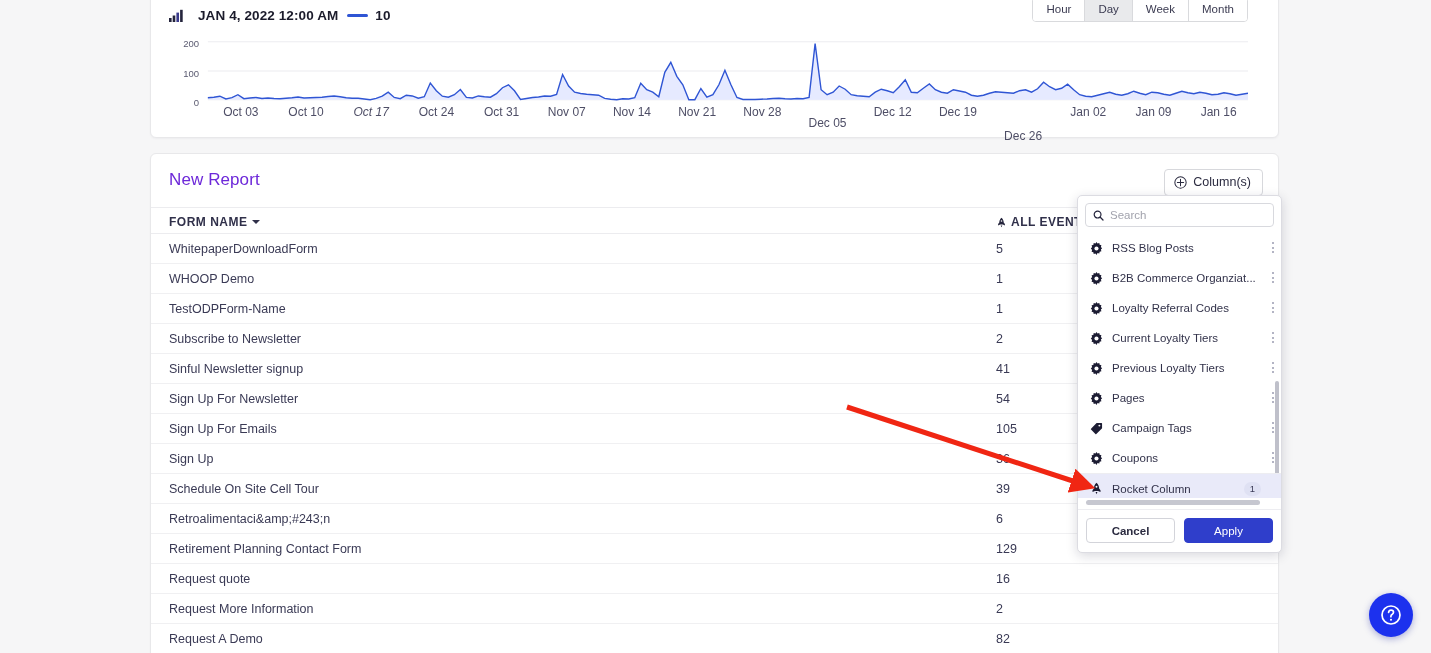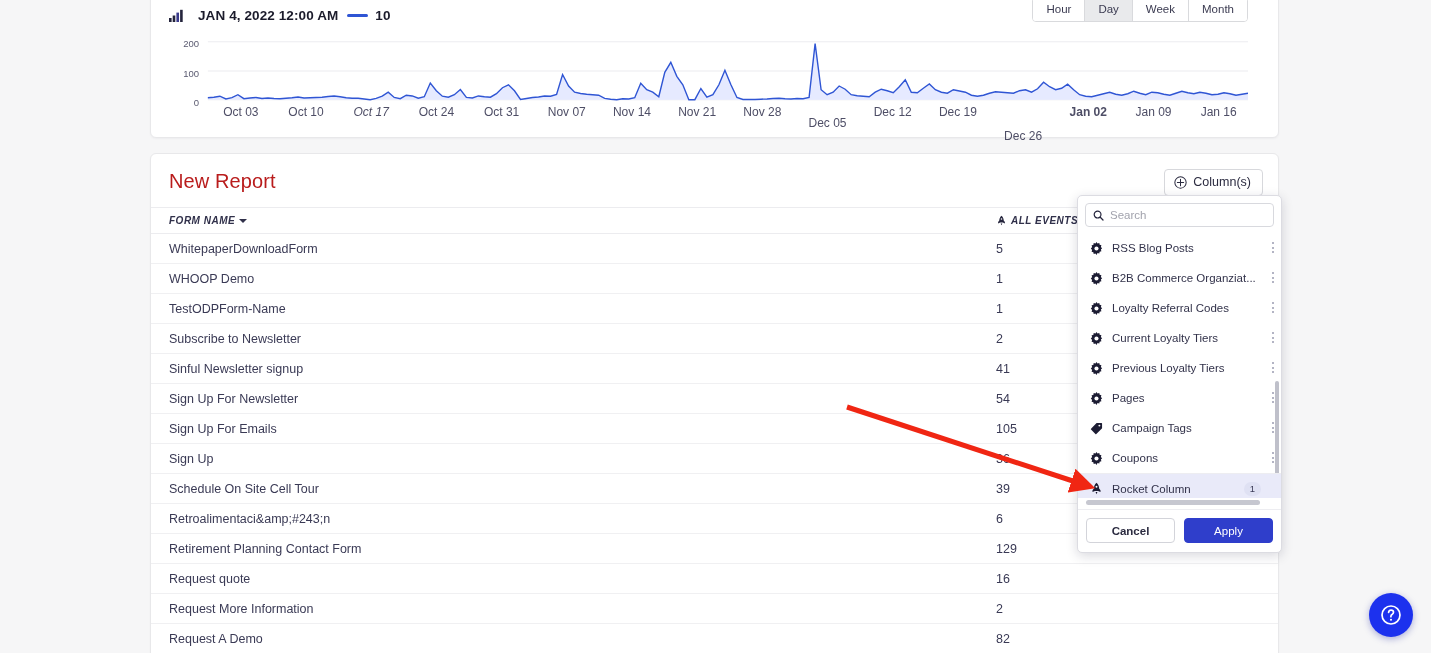--- a/index.html
+++ b/index.html
@@ -58,41 +58,40 @@
   .xlab {
     position: absolute; font-size: 12px; color: #4e4e66;
     transform: translateX(-50%); white-space: nowrap;
   }
 
   
   #report-card { left: 150px; top: 153px; width: 1129px; height: 520px; overflow: hidden; }
   .report-head { height: 53px; position: relative; }
   .report-title {
     position: absolute; left: 18px; top: 16px;
-    font-size: 20px; color: #b91c1c; font-weight: 400; letter-spacing: .1px;
+    font-size: 17px; color: #6d28d9; font-weight: 400; letter-spacing: .1px;
   }
   .col-btn {
     position: absolute; right: 15px; top: 15px;
     display: flex; align-items: center; gap: 6px;
     border: 1px solid #d7d8dc; border-radius: 4px; background: #fff;
     padding: 5px 11px 6px 9px; font-size: 12.5px; color: #2b2b40; cursor: pointer;
   }
   .plus-icon { width: 13px; height: 13px; display: block; }
 
   .thead {
     position: relative; height: 27px;
     border-top: 1px solid #ececef; border-bottom: 1px solid #ececef;
     background: #fff;
   }
   .th {
     position: absolute; top: 7px;
-    font-size: 10px; font-weight: 700; color: #30304a;
+    font-size: 12px; font-weight: 700; color: #30304a;
     letter-spacing: .5px; display: flex; align-items: center; gap: 4px;
     cursor: pointer;
-    font-style: italic;
   }
   .th-form { left: 18px; }
   .th-events { left: 845px; }
   .caret-dn { width: 0; height: 0; border-left: 4px solid transparent; border-right: 4px solid transparent; border-top: 4px solid #30304a; display:inline-block; }
   .sortarrows { display: inline-block; width: 7px; height: 11px; }
   .rocket-mini { width: 11px; height: 11px; display:block; }
 
   .row {
     position: relative; height: 30px; border-bottom: 1px solid #f0f0f2;
   }
@@ -230,21 +229,21 @@
           <div class="xlab" style="left: 22.188%;">Oct 24</div>
           <div class="xlab" style="left: 28.438%;">Oct 31</div>
           <div class="xlab" style="left: 34.688%;">Nov 07</div>
           <div class="xlab" style="left: 40.938%;">Nov 14</div>
           <div class="xlab" style="left: 47.188%;">Nov 21</div>
           <div class="xlab" style="left: 53.438%;">Nov 28</div>
           <div class="xlab" style="left: 59.688%; margin-top: 11px;">Dec 05</div>
           <div class="xlab" style="left: 65.938%;">Dec 12</div>
           <div class="xlab" style="left: 72.188%;">Dec 19</div>
           <div class="xlab" style="left: 78.438%; margin-top: 24px;">Dec 26</div>
-          <div class="xlab" style="left: 84.688%; font-weight: bold;">Jan 02</div>
+          <div class="xlab" style="left: 84.688%;">Jan 02</div>
           <div class="xlab" style="left: 90.938%;">Jan 09</div>
           <div class="xlab" style="left: 97.188%;">Jan 16</div>
         </div>
     </div>
   </div>
 
   <div class="card" id="report-card">
     <div class="report-head">
       <div class="report-title">New Report</div>
       <div class="col-btn">

